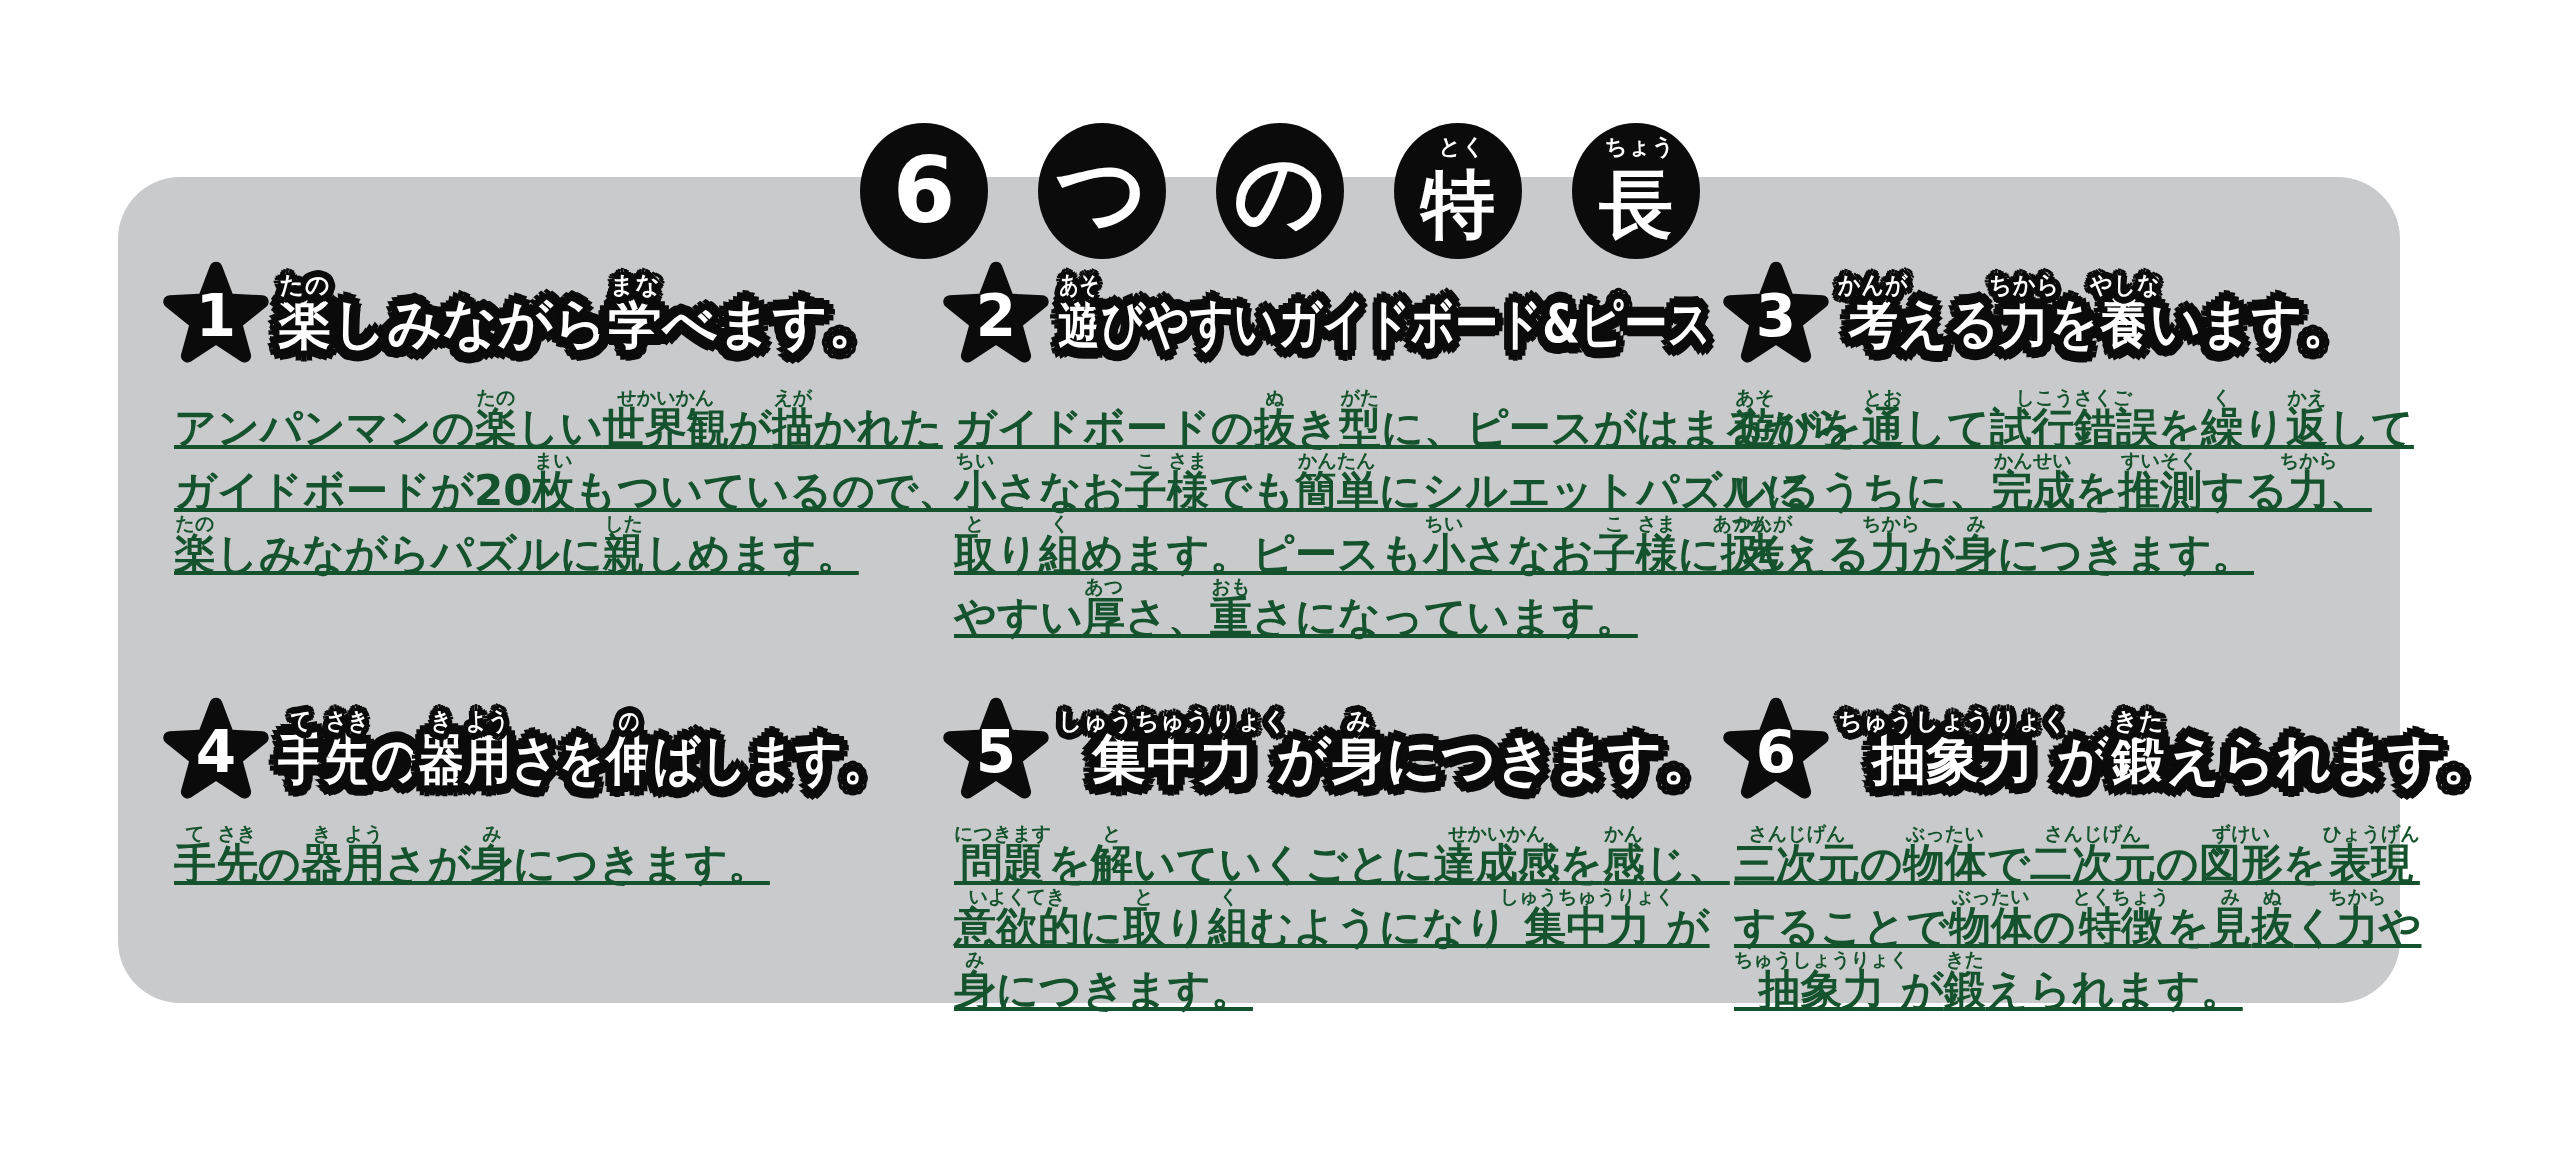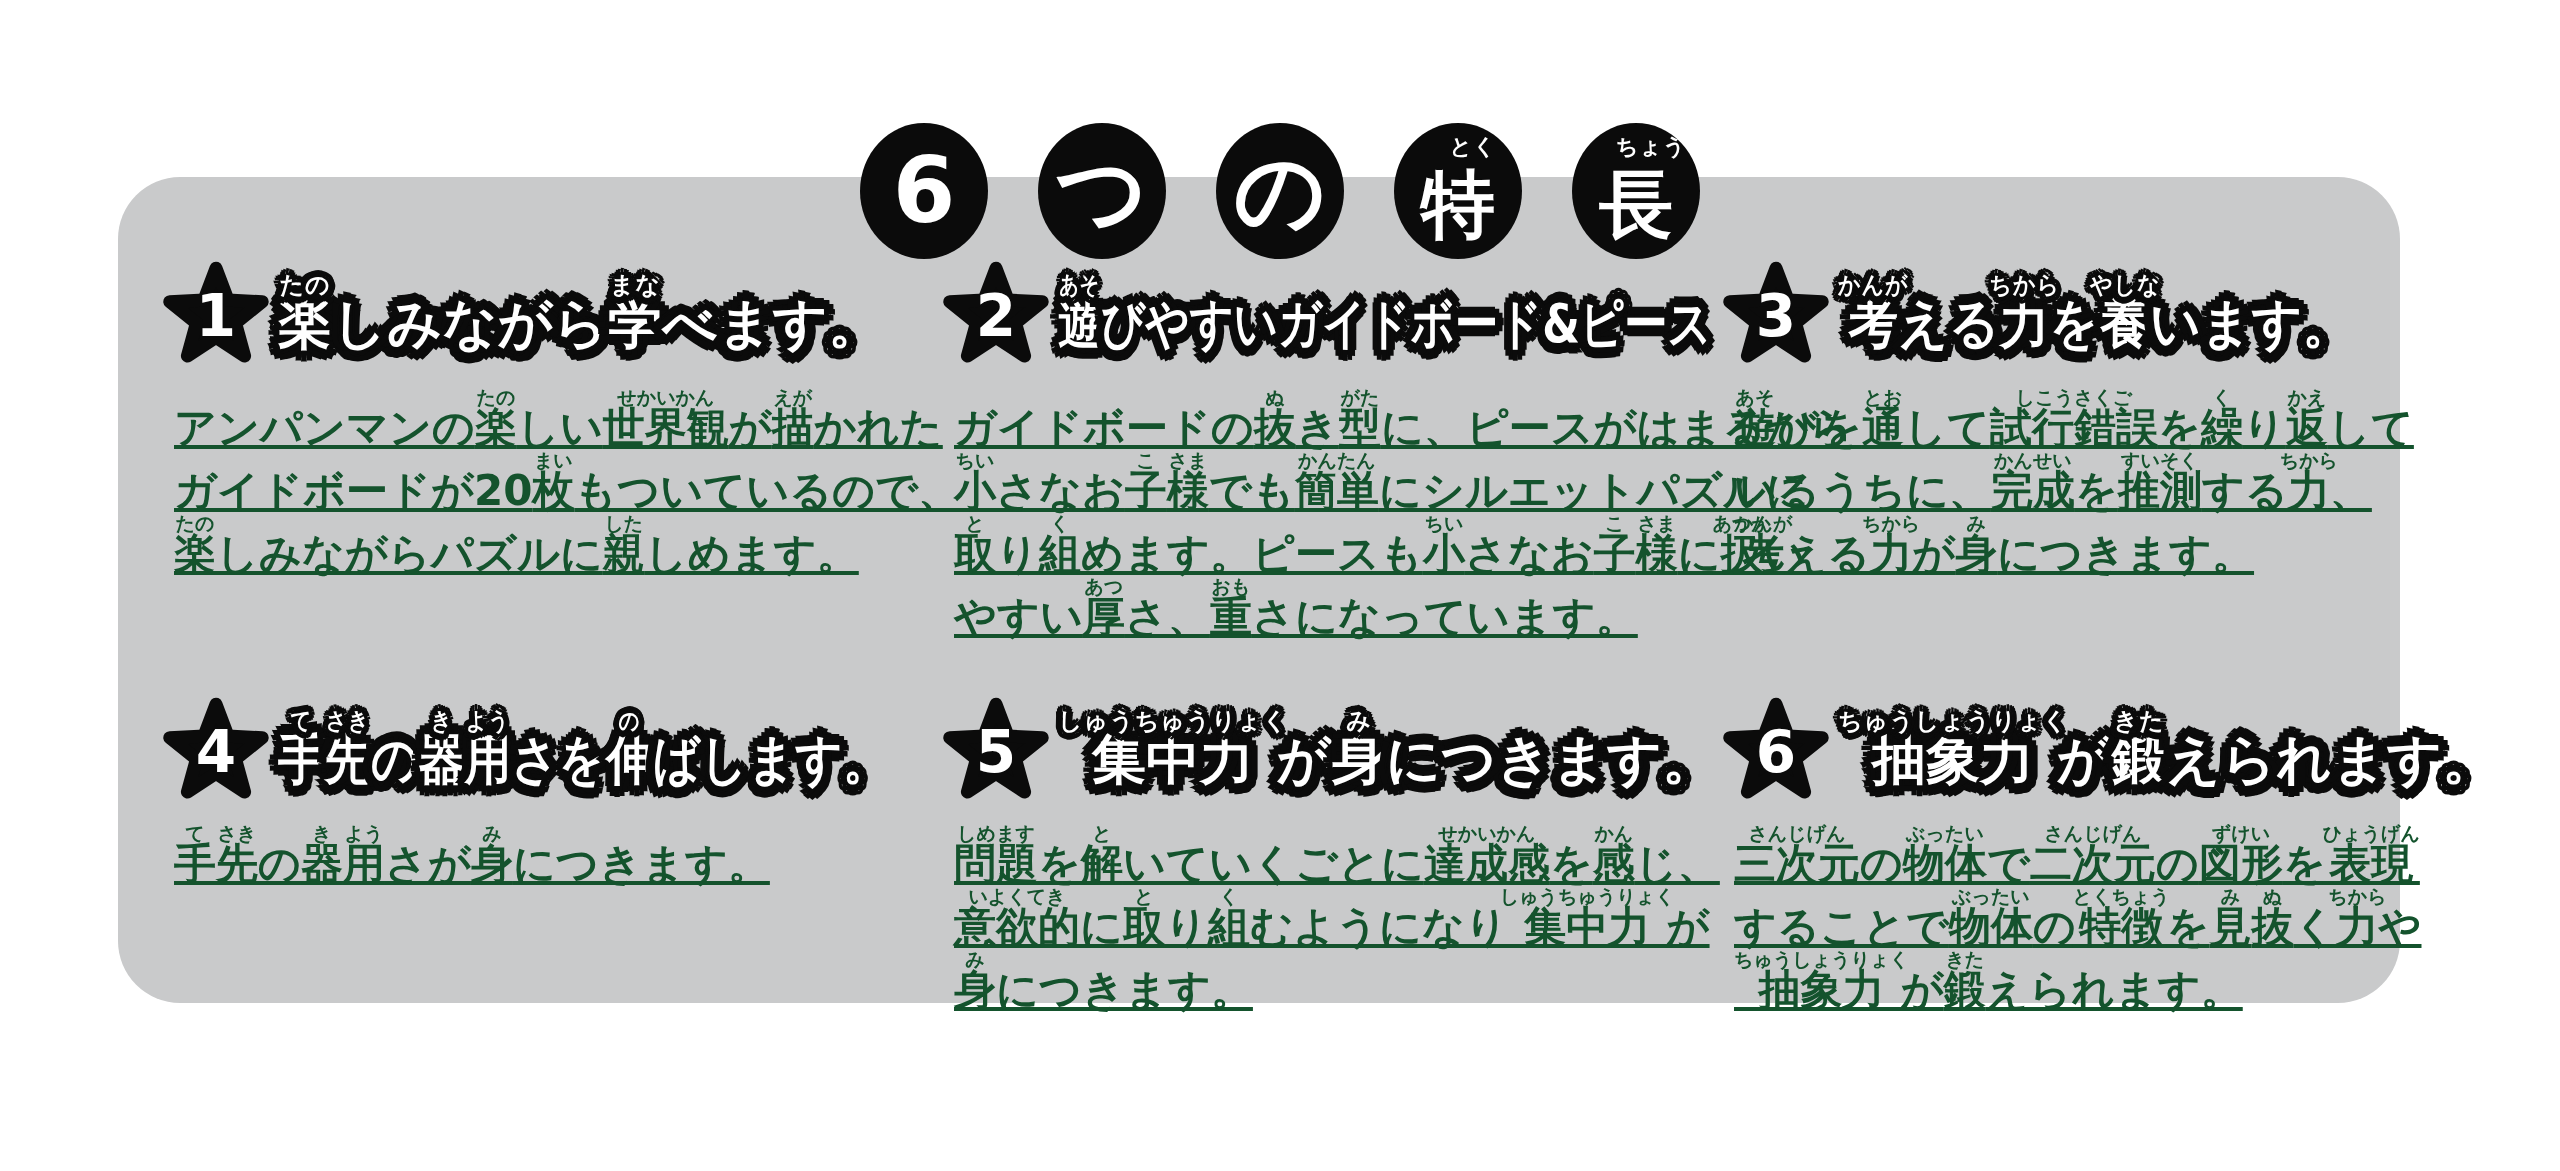--- a/index.html
+++ b/index.html
@@ -19,21 +19,21 @@
     display:flex; gap:50px;
   }
   .title-circle {
     position:relative; width:128px; height:136px; border-radius:50%;
     background:#0b0b0b; display:flex; align-items:center; justify-content:center;
   }
   .title-char {
     color:#ffffff; font-weight:bold; font-size:90px; line-height:1;
   }
   .title-char-ruby {
-    position:absolute; top:9px; left:15px; width:100%; text-align:center;
+    position:absolute; top:9px; left:4px; width:100%; text-align:center;
     color:#ffffff; font-weight:bold; font-size:22px; letter-spacing:1px;
   }
   .title-circle:has(.title-char-ruby:not(:empty)) .title-char {
     margin-top:26px; font-size:74px;
   }
 
   
   .features {
     position:absolute; left:160px; top:252px; width:2340px;
     display:grid; grid-template-columns:780px 780px 780px;
@@ -182,21 +182,21 @@
       <div class="feature-head">
         <span class="star-badge">
           <svg viewBox="0 0 120 120">
               <polygon points="60,12 72.9,46.2 109.5,47.9 80.9,70.8 90.6,106.1 60,86 29.4,106.1 39.1,70.8 10.5,47.9 47.1,46.2" fill="#0b0b0b" stroke="#0b0b0b" stroke-width="14" stroke-linejoin="round"></polygon>
             </svg>
           <span class="feature-number">5</span>
         </span>
         <span class="heading-text"><ruby>集中力<rt>しゅうちゅうりょく</rt></ruby>が<ruby>身<rt>み</rt></ruby>につきます。</span>
       </div>
       <div class="feature-body">
-          <div class="body-line"><ruby>問題<rt>しめます</rt></ruby>を<ruby>解<rt>と</rt></ruby>いていくごとに<ruby>達成感<rt>せかいかん</rt></ruby>を<ruby>感<rt>かん</rt></ruby>じ、</div>
+          <div class="body-line"><ruby>問題<rt>につきます</rt></ruby>を<ruby>解<rt>と</rt></ruby>いていくごとに<ruby>達成感<rt>せかいかん</rt></ruby>を<ruby>感<rt>かん</rt></ruby>じ、</div>
           <div class="body-line"><ruby>意欲的<rt>いよくてき</rt></ruby>に<ruby>取<rt>と</rt></ruby>り<ruby>組<rt>く</rt></ruby>むようになり<ruby>集中力<rt>しゅうちゅうりょく</rt></ruby>が</div>
           <div class="body-line"><ruby>身<rt>み</rt></ruby>につきます。</div>
         </div>
     </div>
 
     <div class="feature">
       <div class="feature-head">
         <span class="star-badge">
           <svg viewBox="0 0 120 120">
               <polygon points="60,12 72.9,46.2 109.5,47.9 80.9,70.8 90.6,106.1 60,86 29.4,106.1 39.1,70.8 10.5,47.9 47.1,46.2" fill="#0b0b0b" stroke="#0b0b0b" stroke-width="14" stroke-linejoin="round"></polygon>

